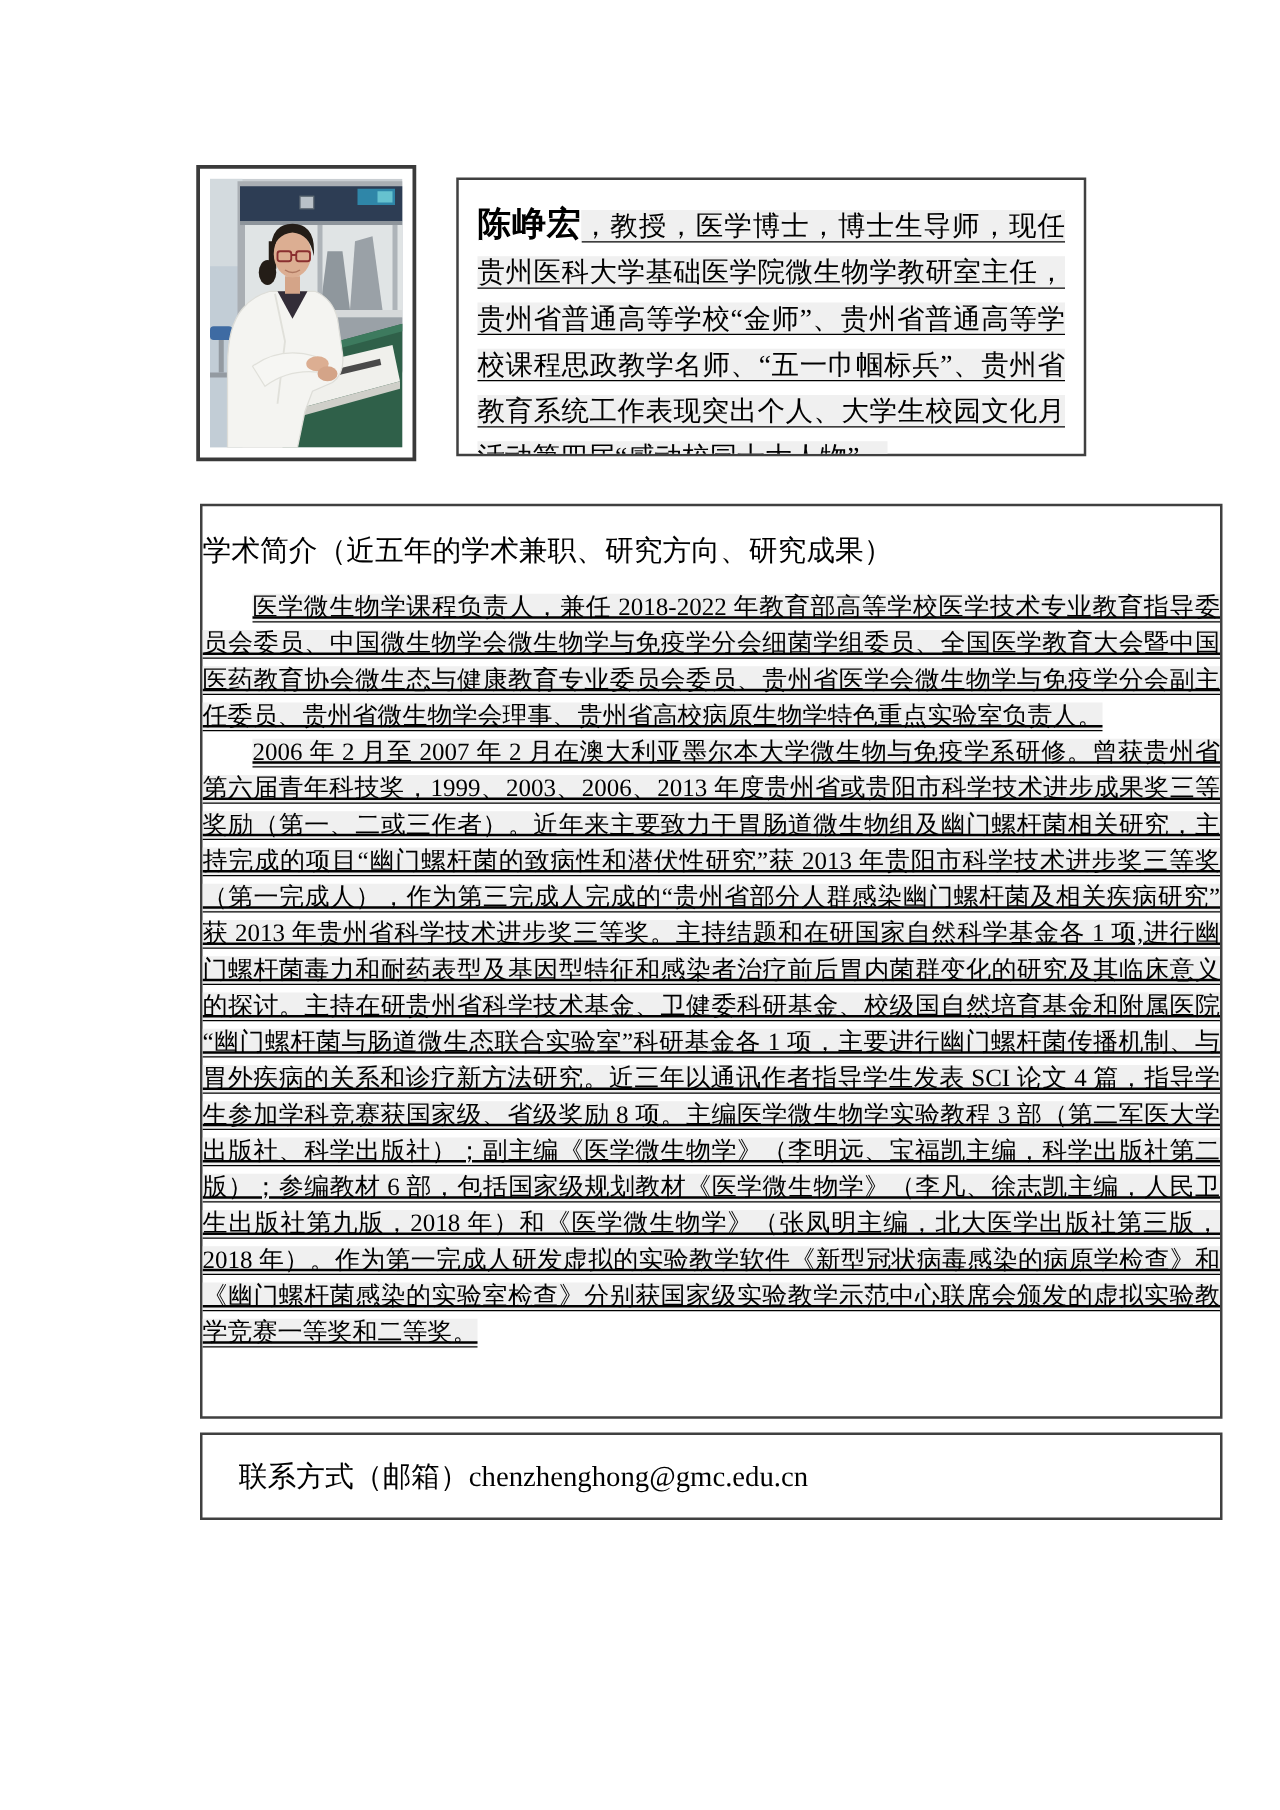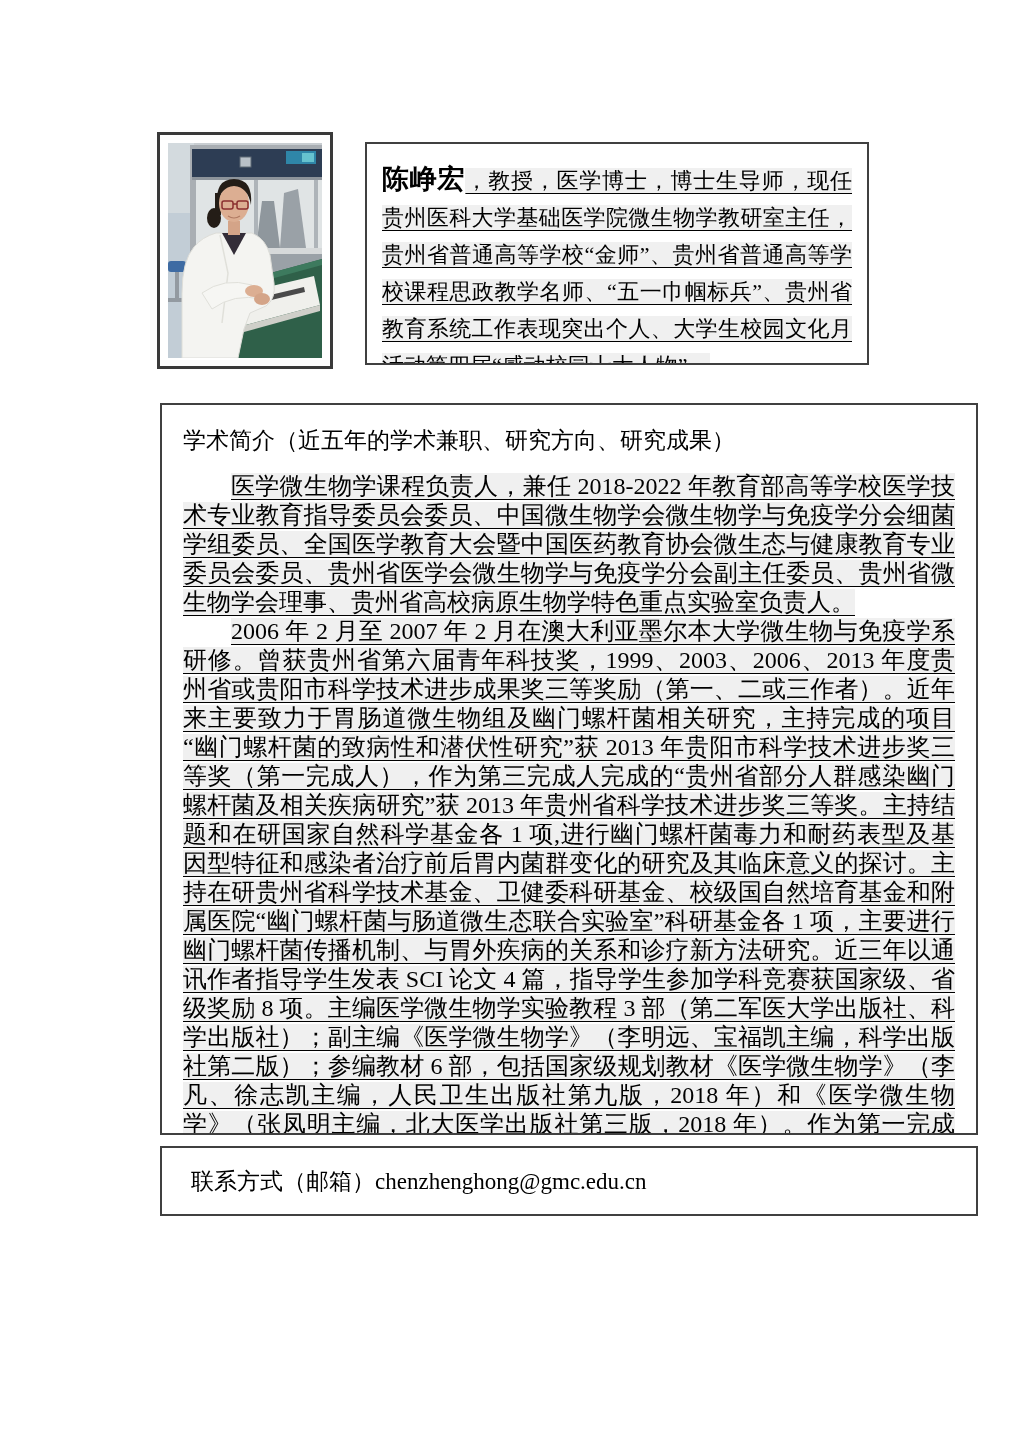--- a/index.html
+++ b/index.html
@@ -59,33 +59,34 @@
     text-decoration-thickness: 1px;
     text-underline-offset: 5px;
   }
   .shaded { background: #f0f0f0; }
   
   .academic-box {
     left: 160px;
     top: 403px;
     width: 818px;
     height: 732px;
-    padding: 12px 21px;
+    padding: 12px 0;
   }
   .academic-title {
     margin: 8px 0 16px 0;
     font-size: 23px;
     font-weight: normal;
   }
   .body-para {
     margin: 0;
-    font-size: 24px;
+    font-size: 20px;
     line-height: 29px;
     text-align: justify;
     text-indent: 2em;
+    text-decoration: underline;
   }
   
   .contact-box {
     left: 160px;
     top: 1146px;
     width: 818px;
     height: 70px;
     padding: 0 16px;
     display: flex;
     align-items: center;

